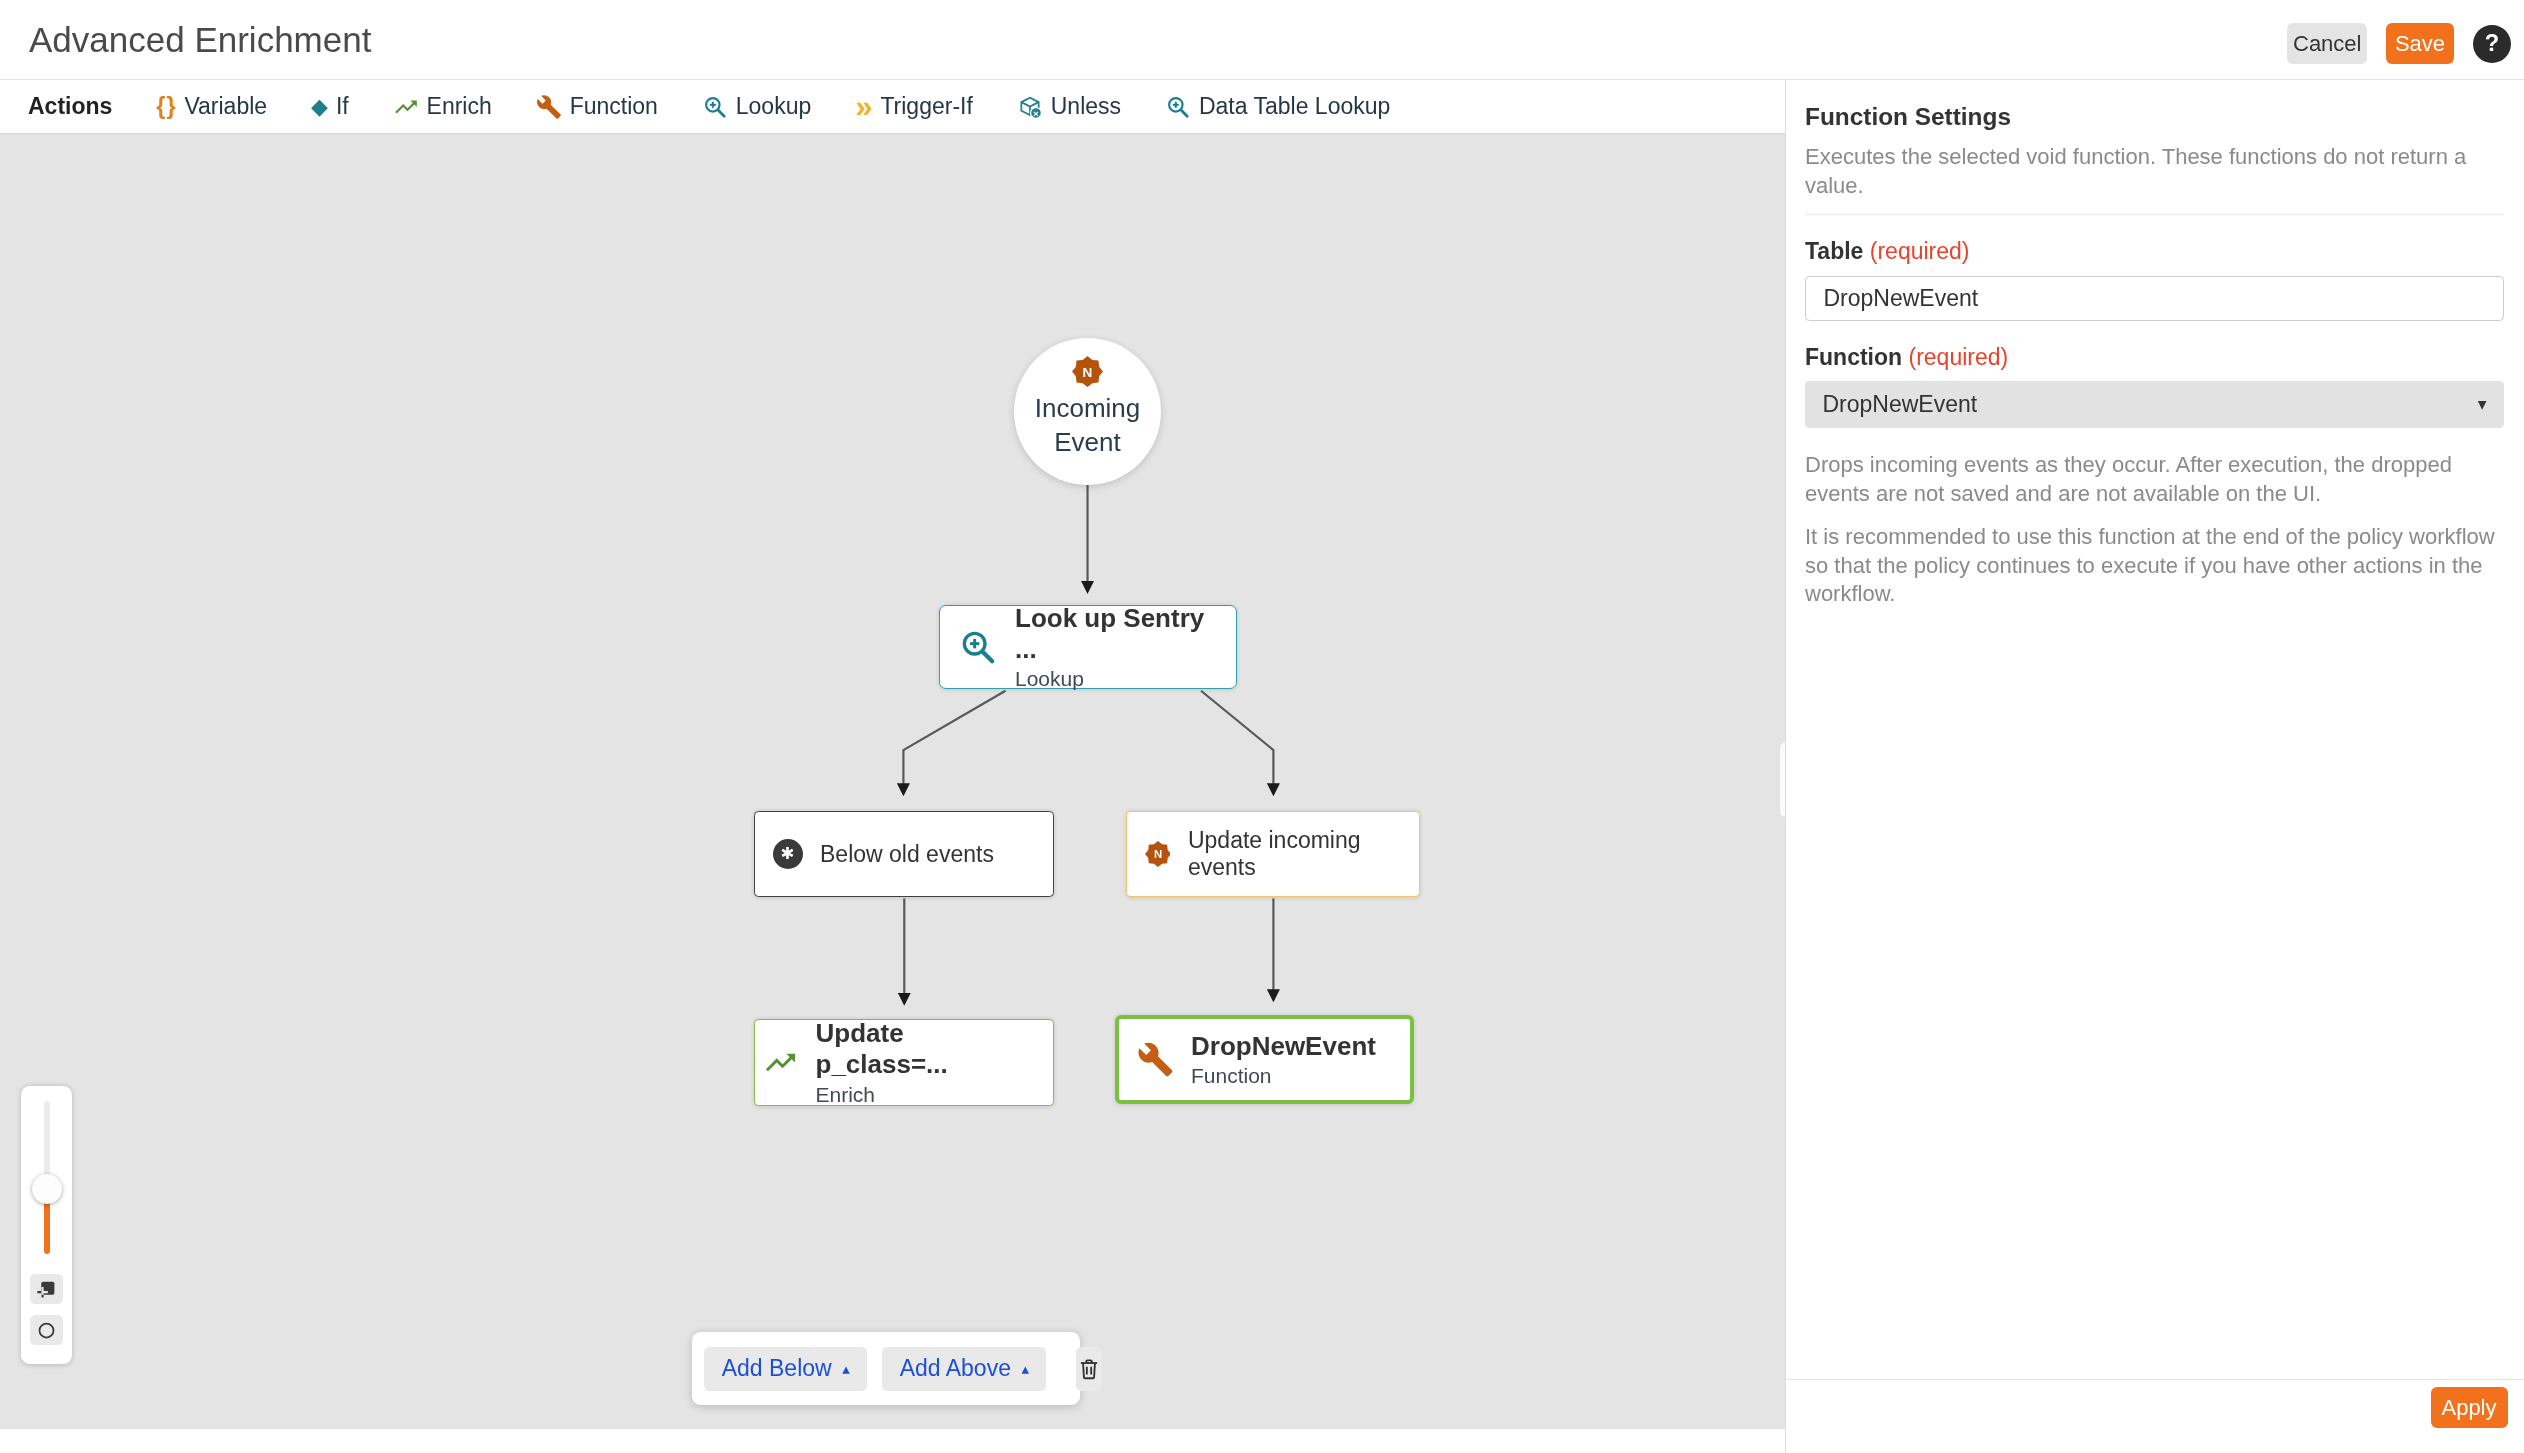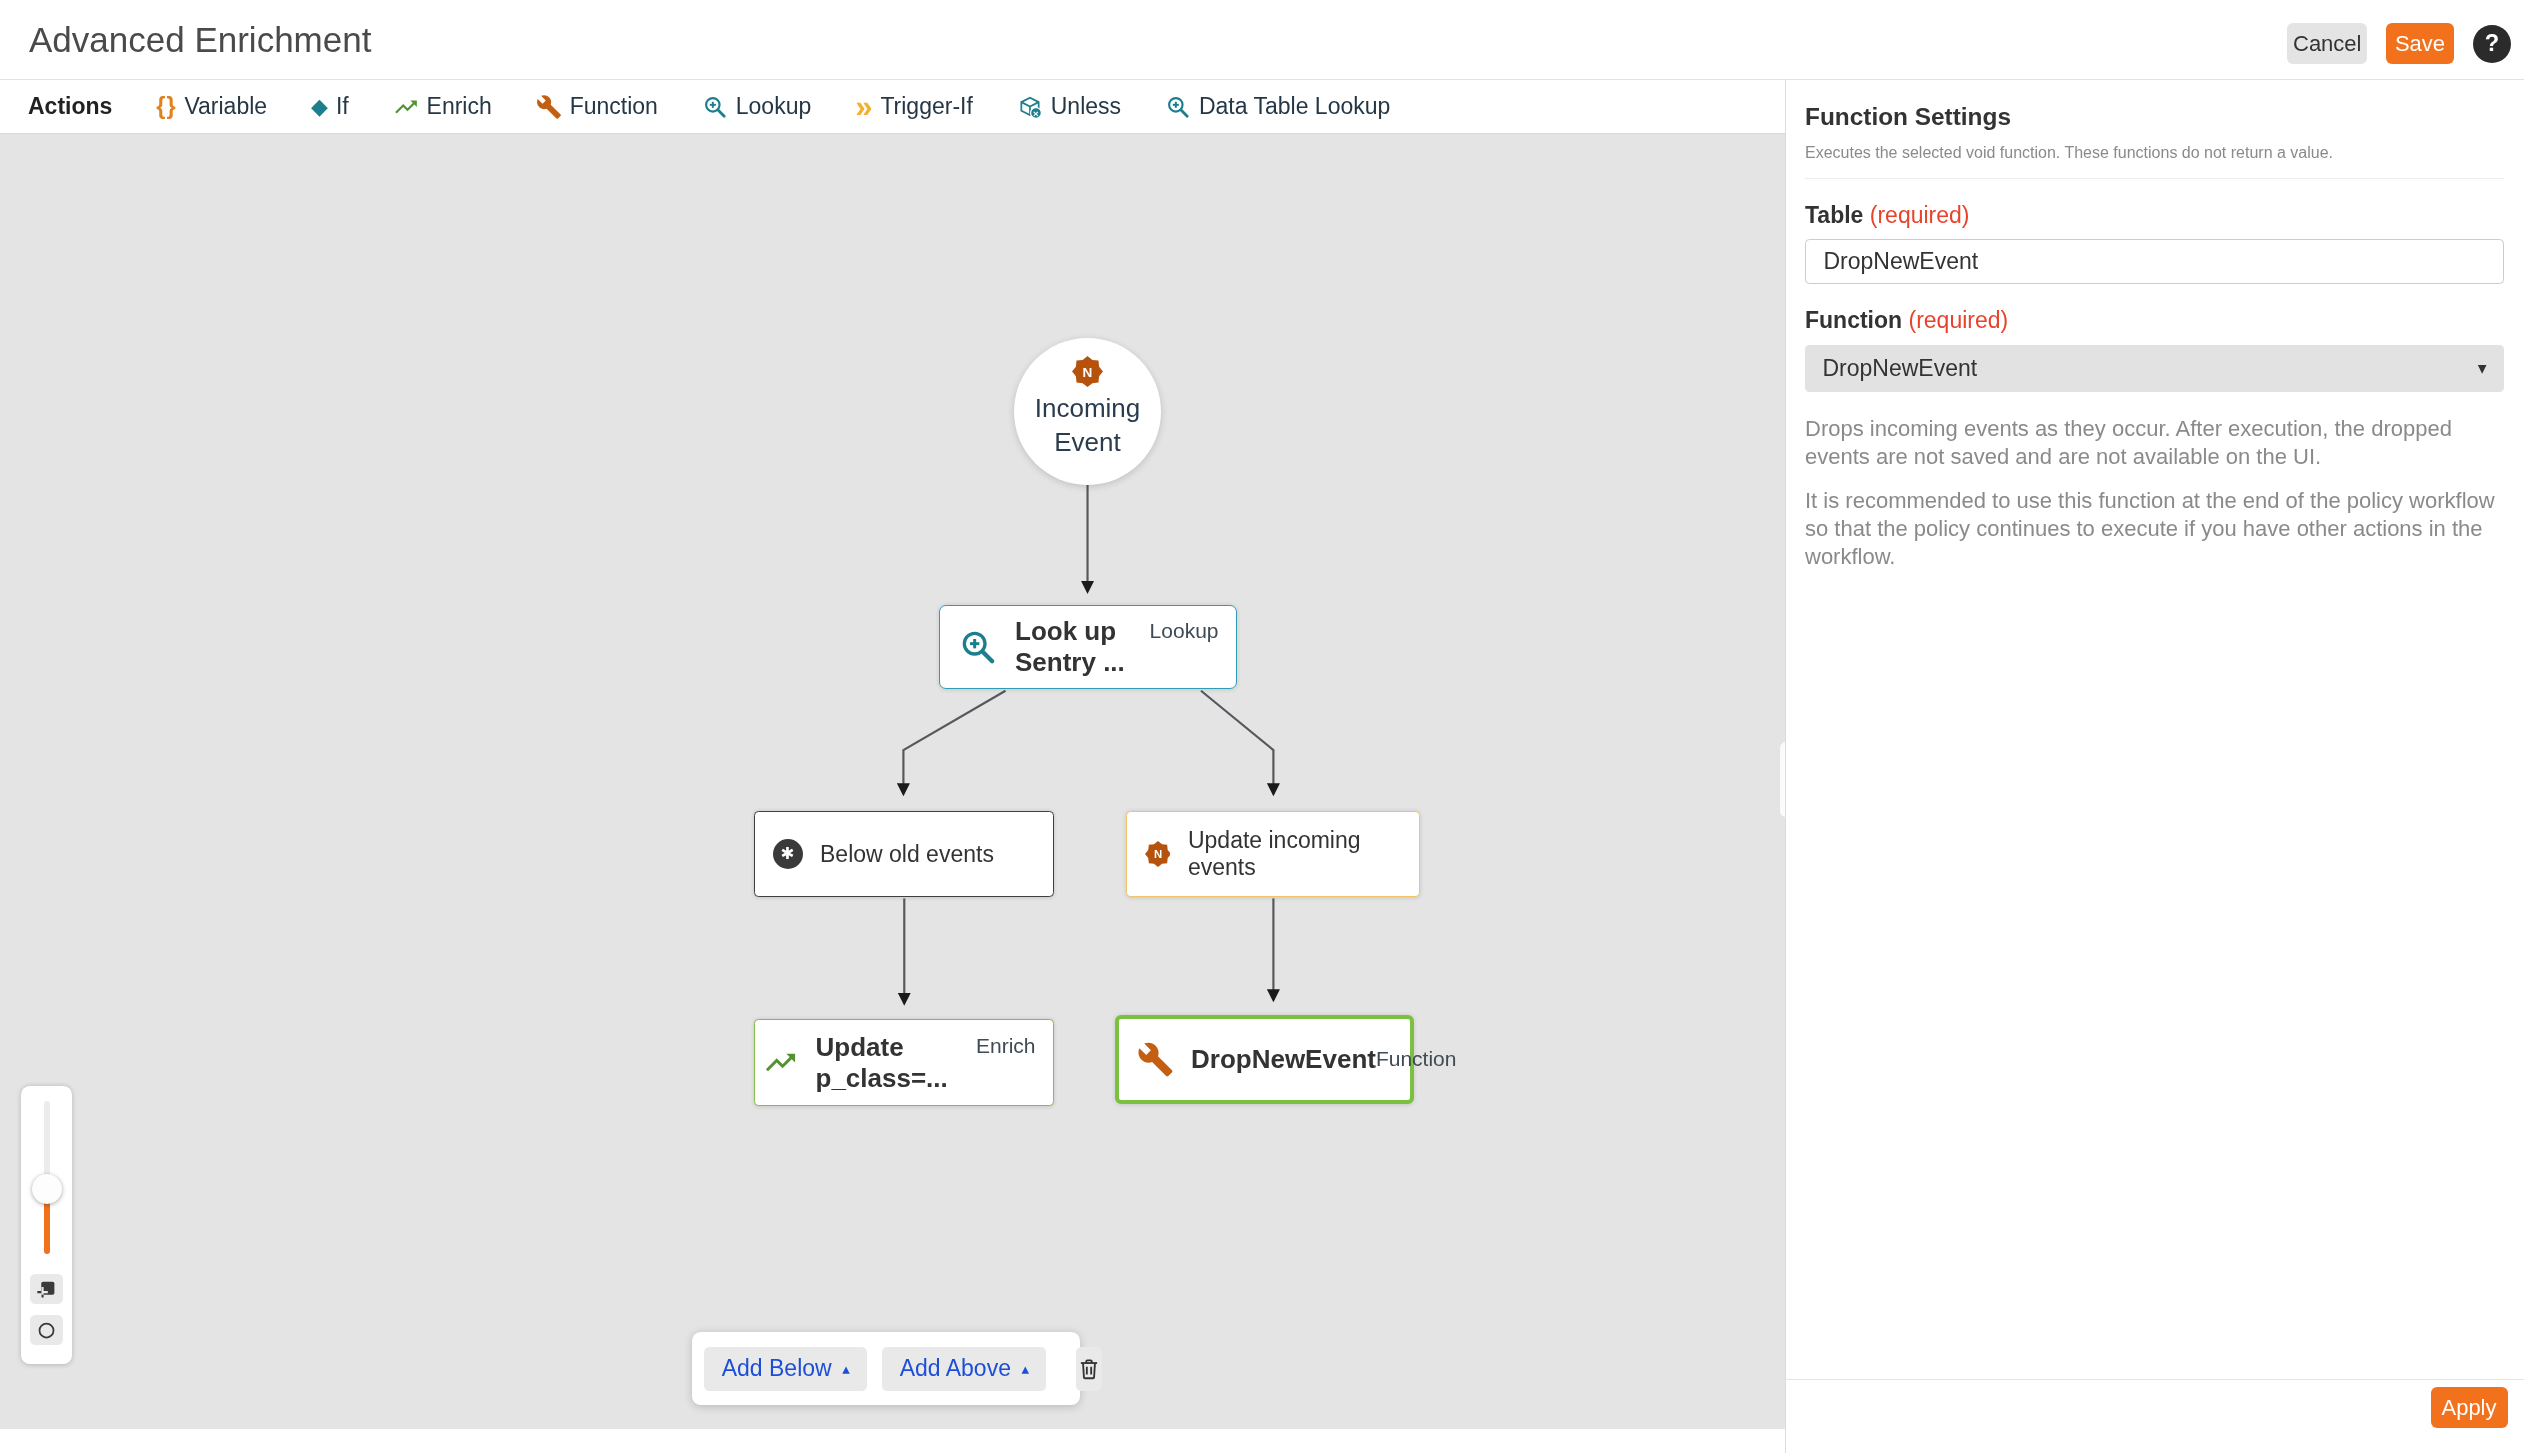--- a/index.html
+++ b/index.html
@@ -59,21 +59,21 @@
   .node-box {
     border-radius:4.4px; box-shadow:0 0.9px 4.4px rgba(0,0,0,0.13);
     display:flex; align-items:center; padding:0 17.5px; gap:17.5px; cursor:pointer;
   }
   .node-lookup   { left:939px; top:471px;  width:298px; height:84px;  border:1.7px solid #2d9fb5; border-radius:7px; }
   .node-old      { left:754px;  top:677px;  width:300px; height:86px;  border:1.7px solid #3f3f3f; }
   .node-incoming { left:1126px; top:677px;  width:294px; height:86px;  border:1.7px solid #f1c469; }
   .node-enrich   { left:754px;  top:885px; width:300px; height:87px; border:1.7px solid #85bb4b;padding-left:8px; }
   .node-func     { left:1115px; top:881px; width:299px; height:89px; border:4.4px solid #79c13f; border-radius:6.1px; }
 
-  .node-text { display:flex; flex-direction:row; }
+  .node-text { display:flex; flex-direction:column; }
   .node-title { font-size:26px; font-weight:700; color:#333; }
   .node-title-sm { font-size:23px; font-weight:400; color:#333; }
   .node-sub { font-size:21px; color:#3f4a54; margin-top:2.6px; }
   .badge-ast {
     width:30px; height:30px; border-radius:50%; background:#3a3a3a; color:#fff; flex:0 0 30px;
     display:flex; align-items:center; justify-content:center; font-size:16.6px;
   }
 
   
   .zoom-ctl {
@@ -112,21 +112,21 @@
     position:absolute; right:-7.9px; top:607px; width:14px; height:77px;
     background:#fbfbfb; border:0.9px solid #e3e3e3; border-radius:7px; z-index:5; cursor:col-resize;
   }
 
   
   .panel {
     width:740px; border-left:1.7px solid #dcdcdc; background:#fff; position:relative;
     padding:23px 21px 0 19px;
   }
   .panel-title { font-size:24.4px; font-weight:700; color:#333; margin:0 0 12.2px; }
-  .panel-desc { font-size:16px; color:#8a8a8a; padding-bottom:14px; border-bottom:1.7px solid #ececec; line-height:1.3; }
+  .panel-desc { font-size:22px; color:#8a8a8a; padding-bottom:14px; border-bottom:1.7px solid #ececec; line-height:1.3; }
   .field-label { font-size:23px; font-weight:700; color:#333; margin-top:23px; display:block; }
   .req { color:#e8432c; font-weight:400; }
   .text-input {
     width:100%; height:45px; border:0.9px solid #ccc; border-radius:4.4px; font-size:23px; color:#333;
     padding:0 17.5px; margin-top:10.5px; font-family:inherit; background:#fff;
   }
   .select {
     width:100%; height:47px; background:#e2e2e2; border-radius:4.4px; font-size:23px; color:#333;
     margin-top:10.5px; display:flex; align-items:center; justify-content:space-between;
     padding:0 17.5px; cursor:pointer;

